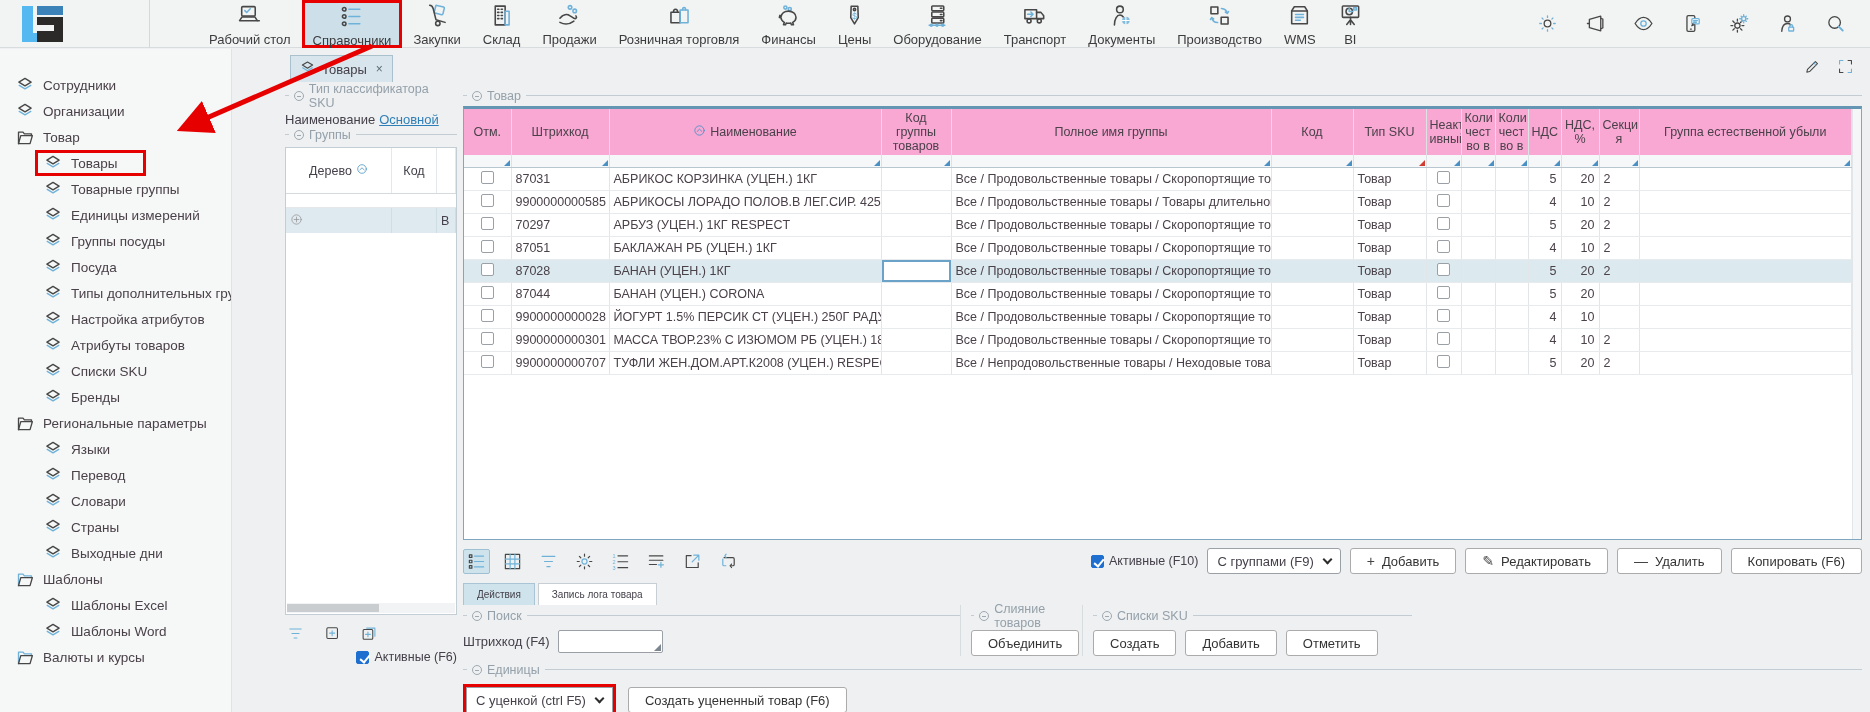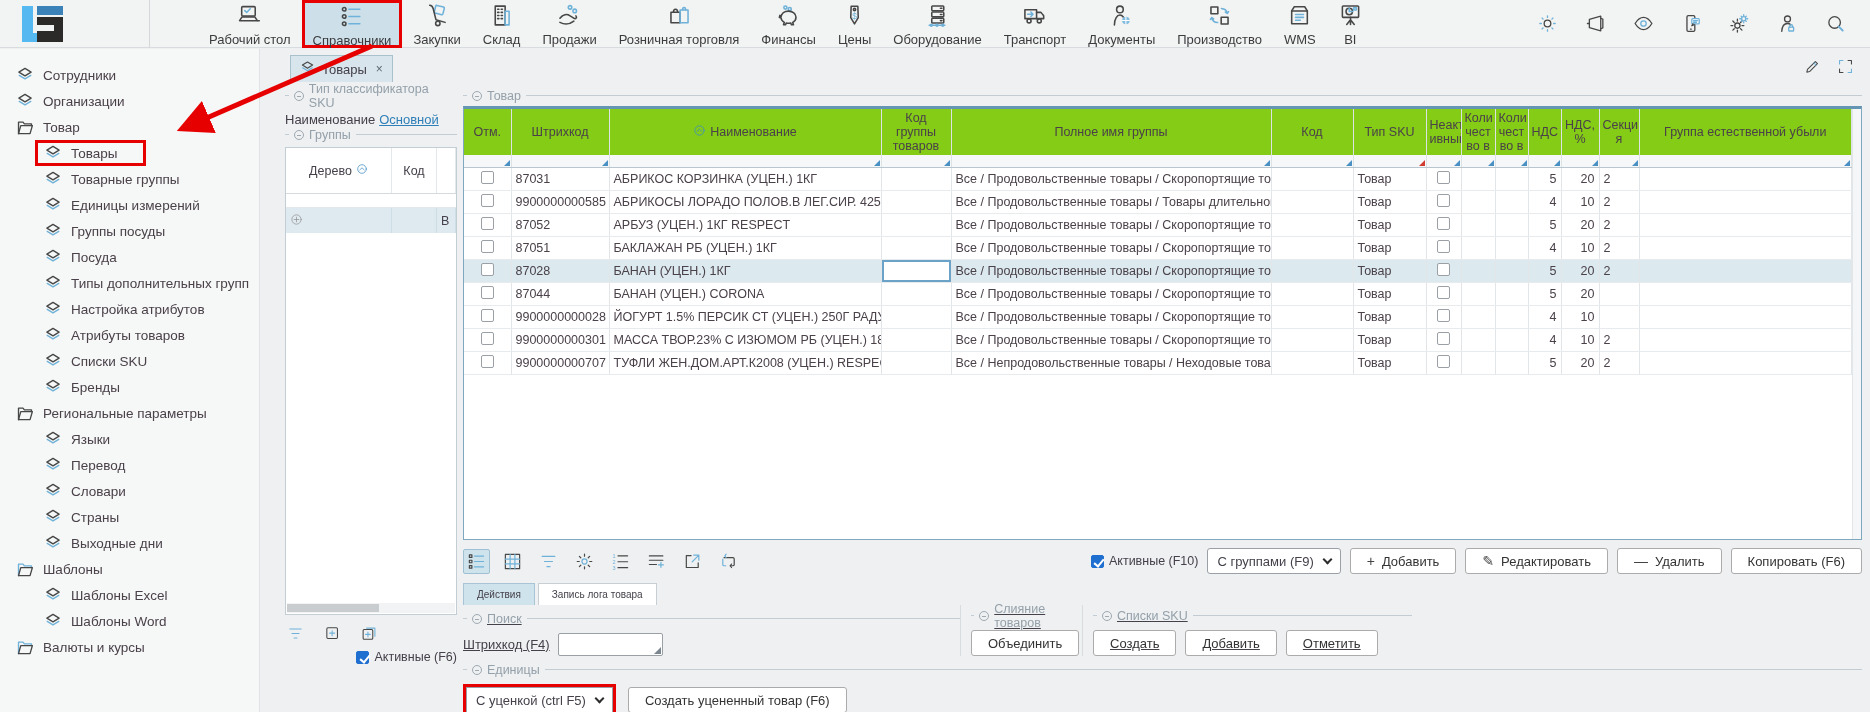--- a/index.html
+++ b/index.html
@@ -20,22 +20,22 @@
   .vdiv.v1{margin-left:75px;}
   .modules{display:flex;align-items:stretch;height:48px;margin-left:48px;}
   .module{display:flex;flex-direction:column;align-items:center;justify-content:flex-start;
           padding:3px 11px 1px;cursor:pointer;}
   .module .mlabel{font-size:13px;color:#3c3c3e;white-space:nowrap;margin-top:0px;}
   .module.selected{background:#cde0ea;border:3px solid #e60000;padding:1px 8px 0;}
   .right-icons{margin-left:auto;display:flex;align-items:center;gap:27px;margin-right:24px;}
   .ribtn{display:flex;align-items:center;cursor:pointer;}
 
   
-  .sidebar{position:absolute;left:0;top:49px;width:260px;height:663px;background:#f6f7f7;
-           border-right:1px solid #e0e3e5;padding-top:13px;overflow:hidden;}
+  .sidebar{position:absolute;left:0;top:49px;width:232px;height:663px;background:#f6f7f7;
+           border-right:1px solid #e0e3e5;padding-top:23px;overflow:hidden;}
   .side-item{height:26px;display:flex;align-items:center;font-size:13.5px;color:#4a4149;cursor:pointer;}
   .side-item.indent0{padding-left:16px;}
   .side-item.indent1{padding-left:44px;}
   .side-inner{display:inline-flex;align-items:center;gap:9px;}
   .side-inner.red-box{border:3px solid #e60000;padding:1px 26px 1px 6px;margin-left:-9px;}
   .slabel{white-space:nowrap;}
 
   
   .arrow-ovl{position:absolute;left:0;top:0;pointer-events:none;z-index:40;}
 
@@ -80,21 +80,21 @@
   .cb.checked{background:#1f6fd1;border-color:#1f6fd1;position:relative;}
   .cb.checked::after{content:'';position:absolute;left:4.5px;top:1.5px;width:4px;height:8px;
                      border:solid #fff;border-width:0 2px 2px 0;transform:rotate(40deg);}
 
   
   .right-panel{position:absolute;left:183px;top:40px;right:8px;bottom:0;}
   .table-wrap{margin-top:3px;height:434px;border:1px solid #7fa8c0;border-top:3px solid #6496b4;
               background:#fff;position:relative;overflow:hidden;}
   .vtrack{position:absolute;right:0;top:0;bottom:0;width:9px;background:#f4f6f7;border-left:1px solid #e2e6e9;}
   table.prod{width:calc(100% - 9px);table-layout:fixed;border-collapse:collapse;font-size:12.5px;color:#4a4149;}
-  table.prod th{background:#84cc16;font-weight:normal;text-align:center;vertical-align:middle;
+  table.prod th{background:#f9a8d4;font-weight:normal;text-align:center;vertical-align:middle;
                 padding:2px 3px;border-right:1px solid #dde2e5;height:40px;line-height:1.12;overflow:hidden;}
   table.prod tr.fband td{height:12px;background:#f6f7f8;border-right:1px solid #dde2e5;
                          border-bottom:1px solid #b7c6cf;position:relative;padding:0;}
   .tri{position:absolute;right:1px;bottom:1px;width:0;height:0;
        border-left:6px solid transparent;border-bottom:6px solid #4a90c4;}
   .tri.red{border-bottom-color:#d23b2f;}
   table.prod td{height:23px;padding:0 4px;border-right:1px solid #e2e6e9;border-bottom:1px solid #e8ebed;
                 white-space:nowrap;overflow:hidden;}
   table.prod td.c{text-align:center;}
   table.prod td.num{text-align:right;}
@@ -118,21 +118,21 @@
        font-family:"Liberation Sans","DejaVu Sans",sans-serif;}
   .bglyph{font-size:14px;color:#444;}
 
   
   .atabs{display:flex;gap:3px;margin-top:8px;}
   .atab{padding:5px 13px;font-size:10px;border:1px solid #c8cfd4;border-bottom:none;background:#fff;cursor:pointer;}
   .atab.active{background:#cfe3ec;border-color:#a9c4d4;}
 
   
   .bottom-block{margin-top:0;}
-  .bp-rowset{display:flex;align-items:flex-end;text-decoration:underline;}
+  .bp-rowset{display:flex;align-items:flex-start;}
   .bp{padding-top:3px;}
   .bp-search{width:497px;}
   .bp-merge{width:122px;border-left:1px solid #d7dcdf;padding-left:10px;}
   .bp-sku{border-left:1px solid #d7dcdf;padding-left:10px;width:330px;}
   .bp .fh{margin-bottom:7px;}
   .search-row{display:flex;align-items:center;gap:8px;font-size:13px;}
   .tinput{width:105px;height:23px;border:1px solid #9aa0a6;background:#fff;position:relative;border-radius:2px;}
   .tinput::after{content:'';position:absolute;right:1px;bottom:1px;width:0;height:0;
                  border-left:7px solid transparent;border-bottom:7px solid #7c8690;}
   .btnrow{display:flex;gap:9px;}
@@ -821,21 +821,21 @@
                 <td class="c"><span class="cb small"></span></td>
                 <td></td>
                 <td></td>
                 <td class="num">4</td>
                 <td class="num">10</td>
                 <td>2</td>
                 <td></td>
               </tr>
               <tr class="">
                 <td class="c"><span class="cb small"></span></td>
-                <td>87052</td>
+                <td>70297</td>
                 <td>АРБУЗ (УЦЕН.) 1КГ RESPECT</td>
                 <td class=""></td>
                 <td>Все / Продовольственные товары / Скоропортящие товары</td>
                 <td></td>
                 <td>Товар</td>
                 <td class="c"><span class="cb small"></span></td>
                 <td></td>
                 <td></td>
                 <td class="num">5</td>
                 <td class="num">20</td>

